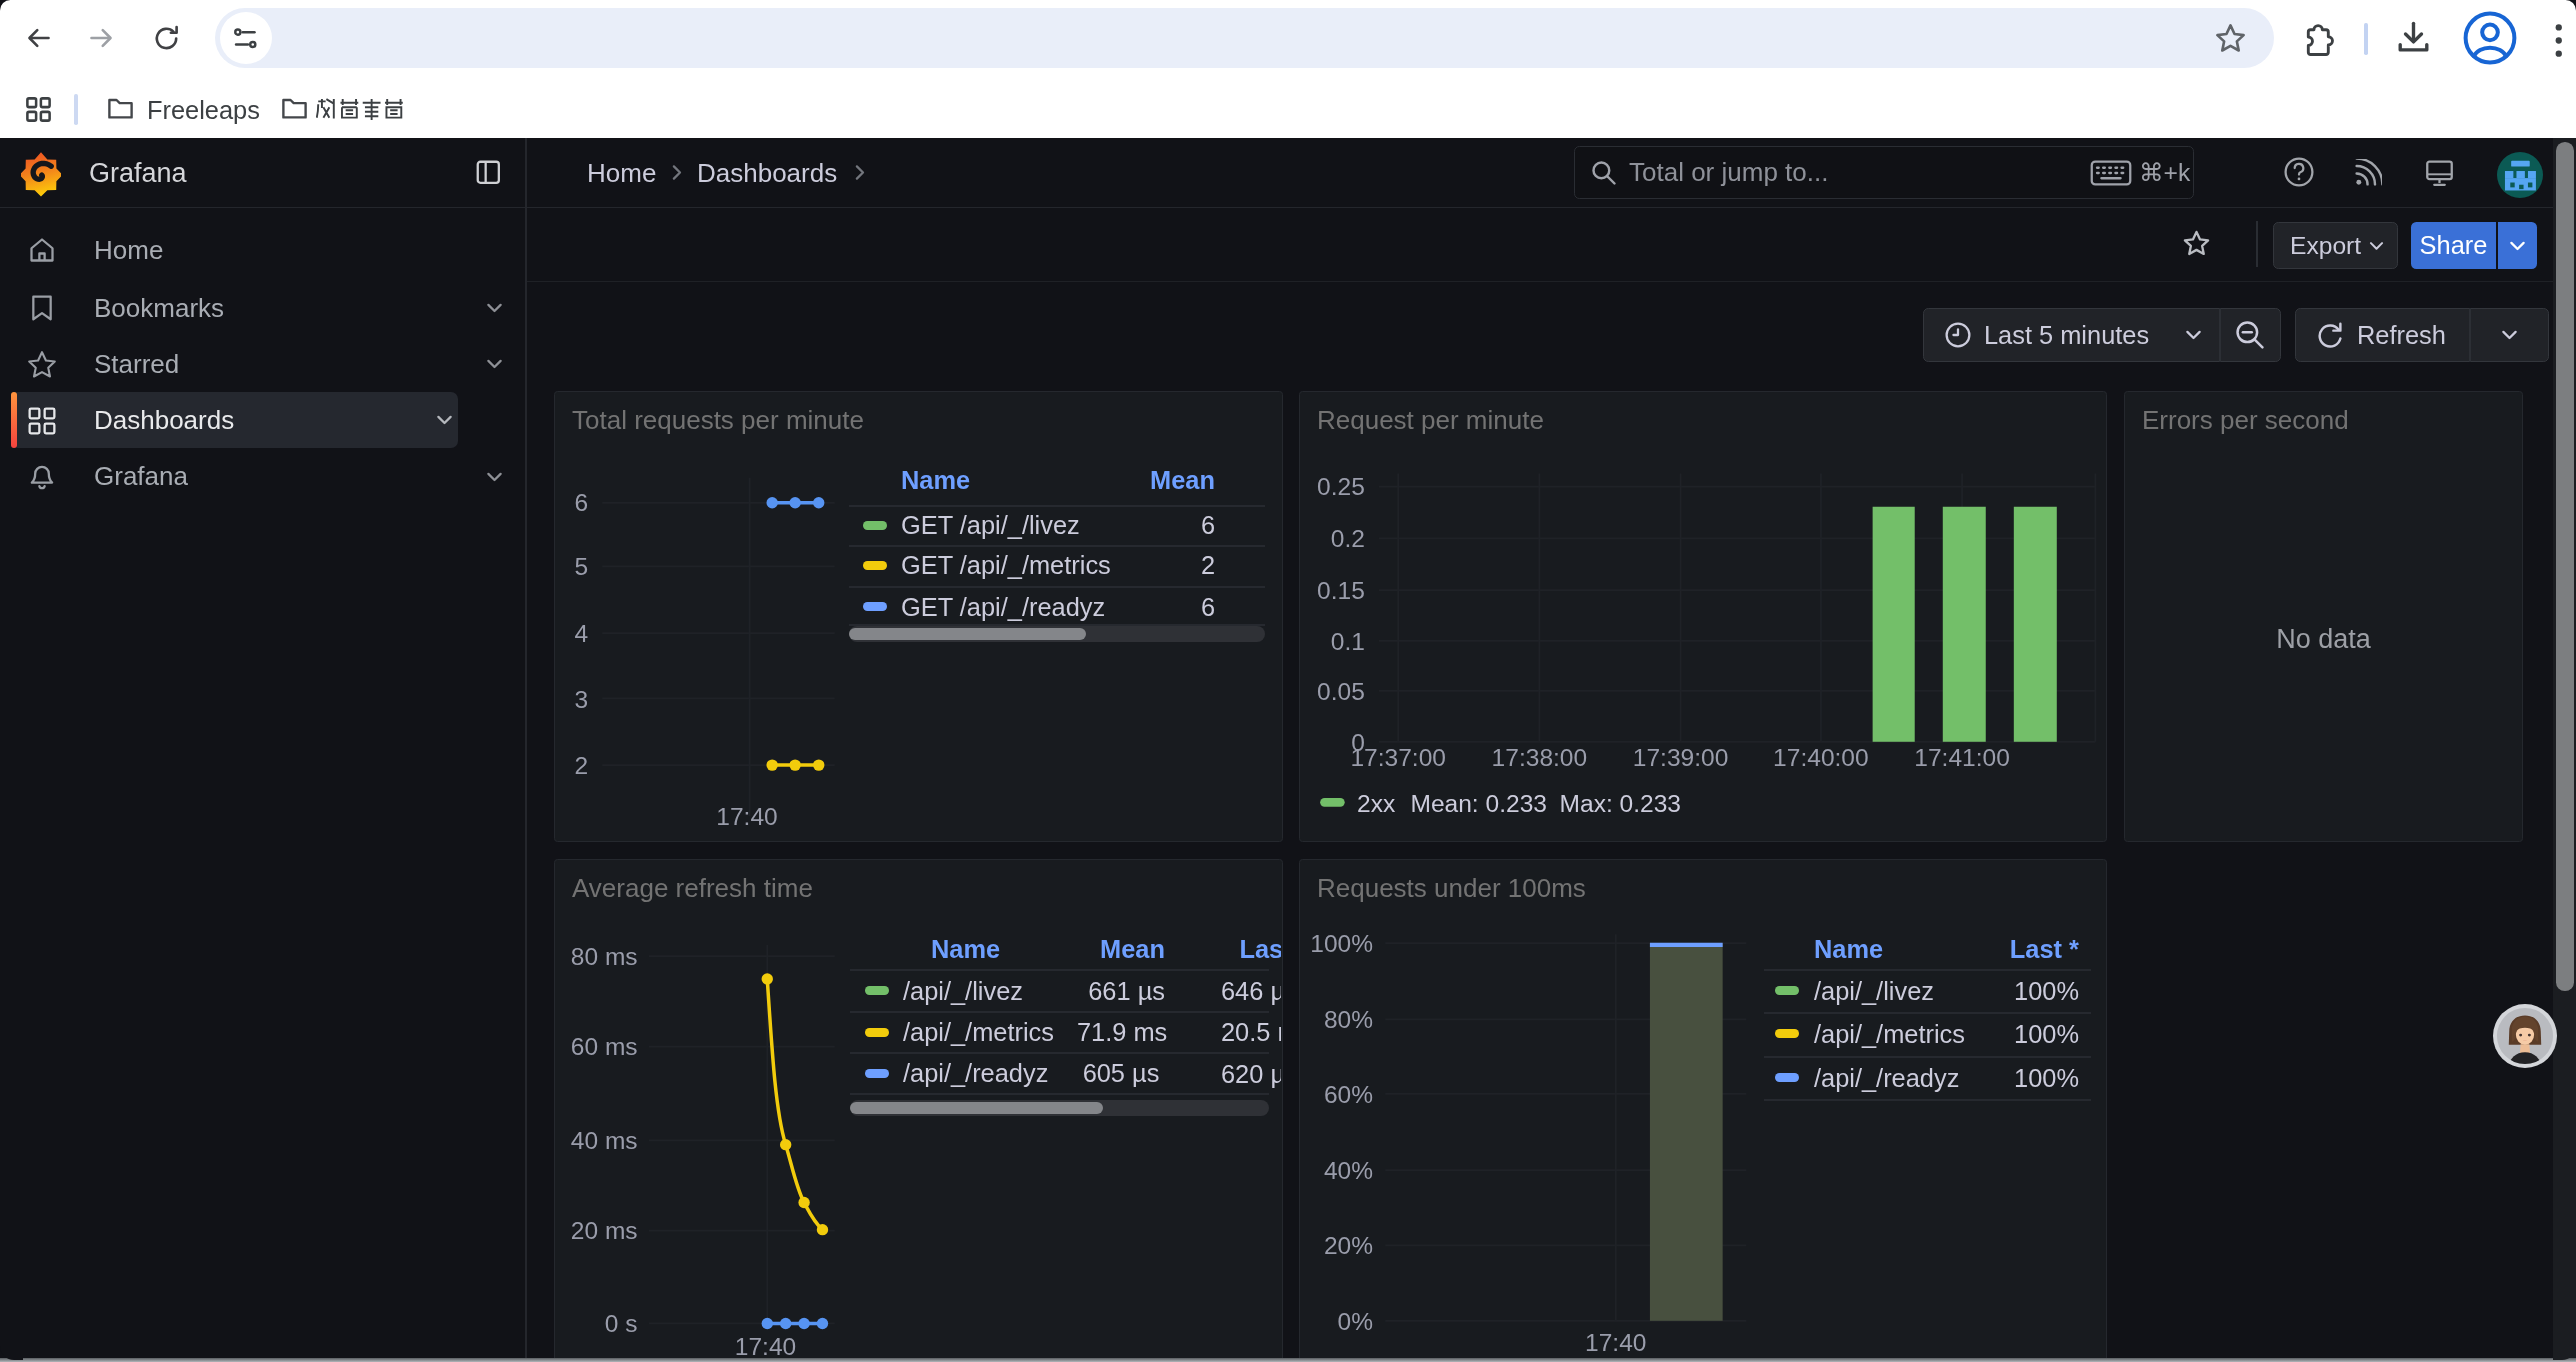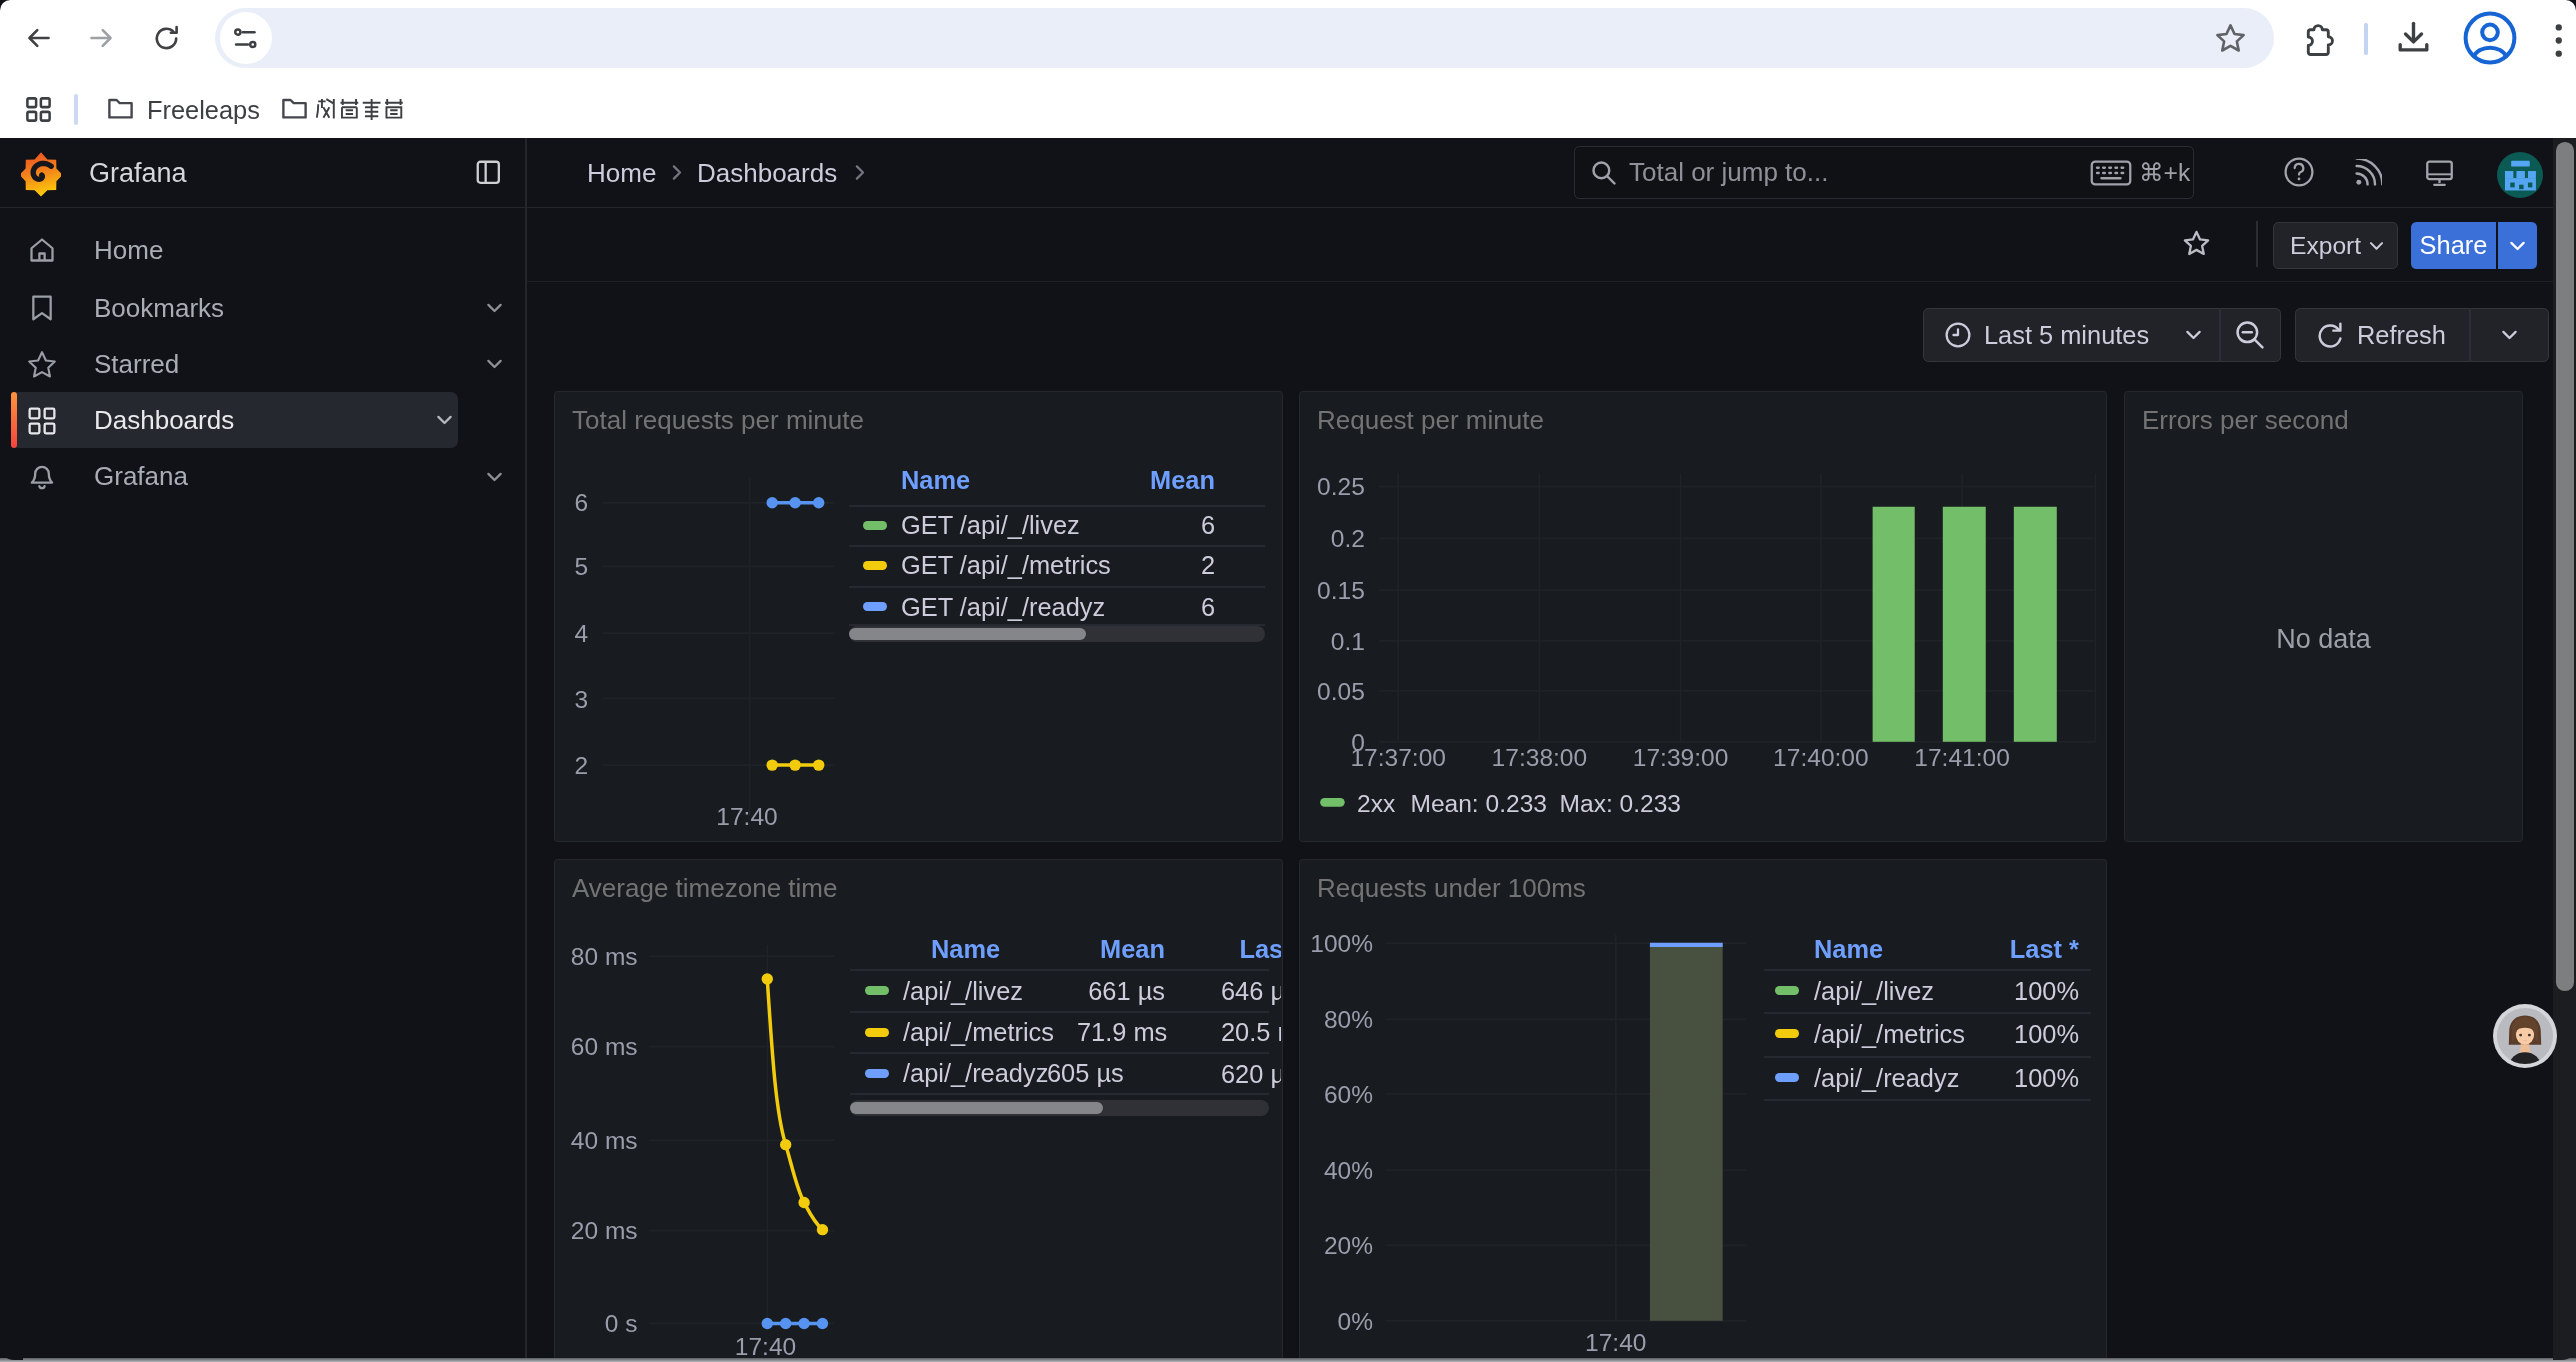--- a/index.html
+++ b/index.html
@@ -237,21 +237,21 @@
 
   <div class="panel" style="left:554px;top:391px;width:729px;height:451px"></div>
   <div class="panel" style="left:1299px;top:391px;width:808px;height:451px"></div>
   <div class="panel" style="left:2124px;top:391px;width:399px;height:451px"></div>
   <div class="panel" style="left:554px;top:859px;width:729px;height:509px"></div>
   <div class="panel" style="left:1299px;top:859px;width:808px;height:509px"></div>
 
   <div class="abs ptitle" style="left:572px;top:405px">Total requests per minute</div>
   <div class="abs ptitle" style="left:1317px;top:405px">Request per minute</div>
   <div class="abs ptitle" style="left:2142px;top:405px">Errors per second</div>
-  <div class="abs ptitle" style="left:572px;top:873px">Average timezone time</div>
+  <div class="abs ptitle" style="left:572px;top:873px">Average refresh time</div>
   <div class="abs ptitle" style="left:1317px;top:873px">Requests under 100ms</div>
 
   <div class="abs dim" style="left:2124px;top:624px;width:399px;text-align:center;font-size:27px">No data</div>
 
   <svg class="abs" style="left:554px;top:391px" width="728" height="449" viewBox="0 0 830 512">
     <g stroke="#1f2227" stroke-width="2">
       <path d="M55 127.5 H320 M55 200 H320 M55 276 H320 M55 350.6 H320 M55 426.6 H320"></path>
       <path d="M223 99 V485"></path>
     </g>
     <g class="axlab" text-anchor="end">
@@ -367,21 +367,21 @@
   <div class="tsep" style="left:850px;top:1052px;width:419px"></div>
   <div class="tsep" style="left:850px;top:1093px;width:419px"></div>
   <div class="pill" style="left:865px;top:986px;background:#73bf69"></div>
   <div class="abs tcell" style="left:903px;top:977px">/api/_/livez</div>
   <div class="abs tcell" style="left:1077px;top:977px;width:88px;text-align:right">661 µs</div>
   <div class="pill" style="left:865px;top:1028px;background:#f2cc0c"></div>
   <div class="abs tcell" style="left:903px;top:1018px">/api/_/metrics</div>
   <div class="abs tcell" style="left:1077px;top:1018px;width:88px;text-align:right">71.9 ms</div>
   <div class="pill" style="left:865px;top:1069px;background:#6e9fff"></div>
   <div class="abs tcell" style="left:903px;top:1059px">/api/_/readyz</div>
-  <div class="abs tcell" style="left:1047px;top:1059px;width:88px;text-align:left">605 µs</div>
+  <div class="abs tcell" style="left:1077px;top:1059px;width:88px;text-align:center">605 µs</div>
   <div class="abs" style="left:850px;top:1100px;width:419px;height:16px;background:#2f3136;border-radius:8px"></div>
   <div class="abs" style="left:850px;top:1102px;width:253px;height:12.3px;background:#84868a;border-radius:6.1px"></div>
 
   <svg class="abs" style="left:1299px;top:859px" width="807" height="503" viewBox="0 0 920 574">
     <g stroke="#1f2227" stroke-width="2">
       <path d="M98 96 H510 M98 183 H510 M98 268 H510 M98 355 H510 M98 441 H510 M98 527 H510"></path>
       <path d="M361 86 V527"></path>
     </g>
     <g class="axlab" text-anchor="end">
         <text x="84" y="106">100%</text>

